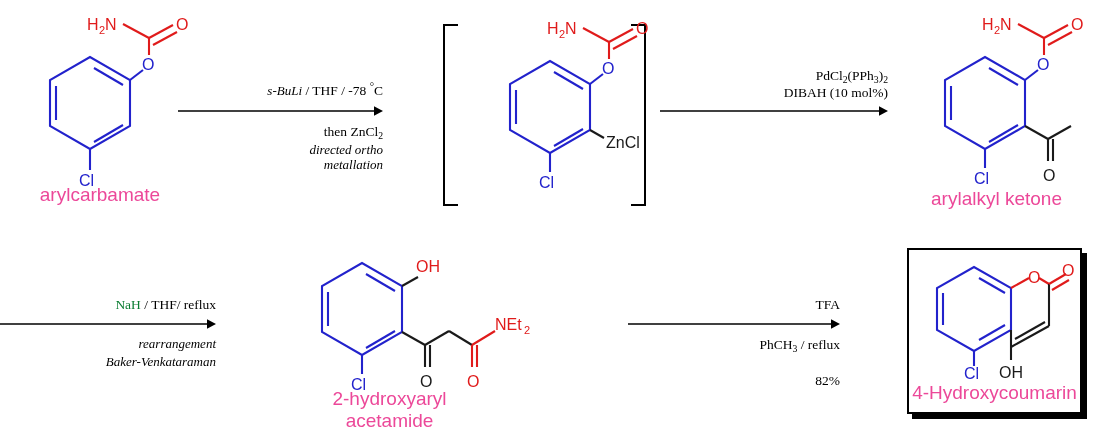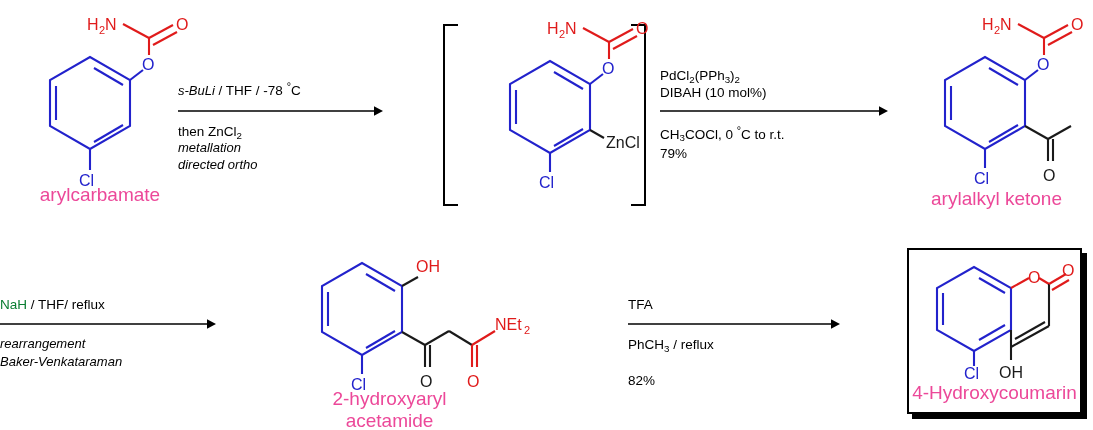--- a/index.html
+++ b/index.html
@@ -19,23 +19,24 @@
     position: absolute;
     left: 0; top: 0;
     width: 1093px;
     height: 430px;
   }
   .abs { position: absolute; }
 
   
   .cond {
     position: absolute;
-    text-align: left;
+    text-align: right;
     line-height: 1.15;
     white-space: nowrap;
+    font-family: Liberation Serif, serif;
   }
   .cond-line { font-size: 13.5px; }
   .italic { font-style: italic; font-size: 13px; }
   .grn { color: #0a7d32; }
   sub { font-size: 0.72em; vertical-align: -0.28em; }
   .deg { font-size: 0.8em; vertical-align: 0.42em; }
 
   
   .caption {
     position: absolute;
@@ -104,22 +105,22 @@
     <svg width="205" height="16" viewBox="0 0 205 16">
       <line class="arrowline" x1="0" y1="6" x2="196" y2="6"></line>
       <polygon points="196,1.2 205,6 196,10.8" fill="#000000"></polygon>
     </svg>
   </div>
   <div class="cond" style="left:178px; top:80px; width:205px;">
     <div class="cond-line"><span class="italic" style="font-style:italic">s-BuLi</span><span> / THF / -78 </span><span class="deg">°</span><span>C</span></div>
   </div>
   <div class="cond" style="left:178px; top:124px; width:205px;">
     <div class="cond-line"><span>then ZnCl</span><sub>2</sub></div>
+    <div class="italic" style="margin-top:2px;">directed ortho</div>
     <div class="italic">metallation</div>
-    <div class="italic" style="margin-top:2px;">directed ortho</div>
   </div>
 
   <div class="abs" style="left:438px; top:20px;">
     <svg width="218" height="190" viewBox="0 0 218 190">
       <polyline class="bracket" points="20,5 6,5 6,185 20,185"></polyline>
       <polyline class="bracket" points="193,5 207,5 207,185 193,185"></polyline>
     </svg>
   </div>
   <div class="abs" style="left:480px; top:12px;">
     <svg width="180" height="175" viewBox="0 0 180 175">
@@ -152,24 +153,20 @@
 
   <div class="abs" style="left:660px; top:105px;">
     <svg width="228" height="16" viewBox="0 0 228 16">
       <line class="arrowline" x1="0" y1="6" x2="219" y2="6"></line>
       <polygon points="219,1.2 228,6 219,10.8" fill="#000000"></polygon>
     </svg>
   </div>
   <div class="cond" style="left:660px; top:68px; width:228px;">
     <div class="cond-line"><span>PdCl</span><sub>2</sub><span>(PPh</span><sub>3</sub><span>)</span><sub>2</sub></div>
     <div class="cond-line">DIBAH (10 mol%)</div>
-  </div>
-  <div class="cond" style="left:660px; top:124px; width:228px;">
-    <div class="cond-line"><span>CH</span><sub>3</sub><span>COCl, 0 </span><span class="deg">°</span><span>C to r.t.</span></div>
-    <div class="cond-line" style="margin-top:3px;">79%</div>
   </div>
 
   <div class="abs" style="left:915px; top:8px;">
     <svg width="175" height="180" viewBox="0 0 175 180">
       <polygon class="bondB" points="30,72 30,118 70,141 110,118 110,72 70,49"></polygon>
       <line class="bondB" x1="36" y1="78" x2="36" y2="112"></line>
       <line class="bondB" x1="74" y1="134" x2="103" y2="117"></line>
       <line class="bondB" x1="103" y1="77" x2="74" y2="60"></line>
       <line class="bondB" x1="70" y1="141" x2="70" y2="160"></line>
       <line class="bondB" x1="110" y1="72" x2="123" y2="62"></line>

